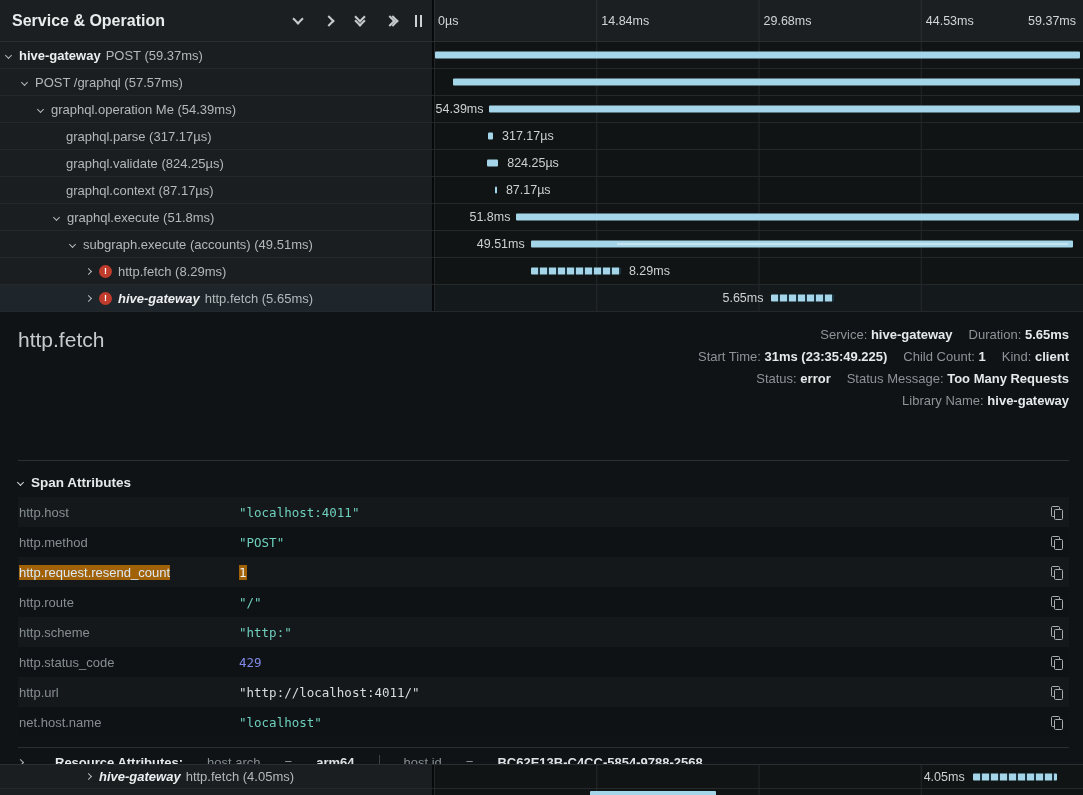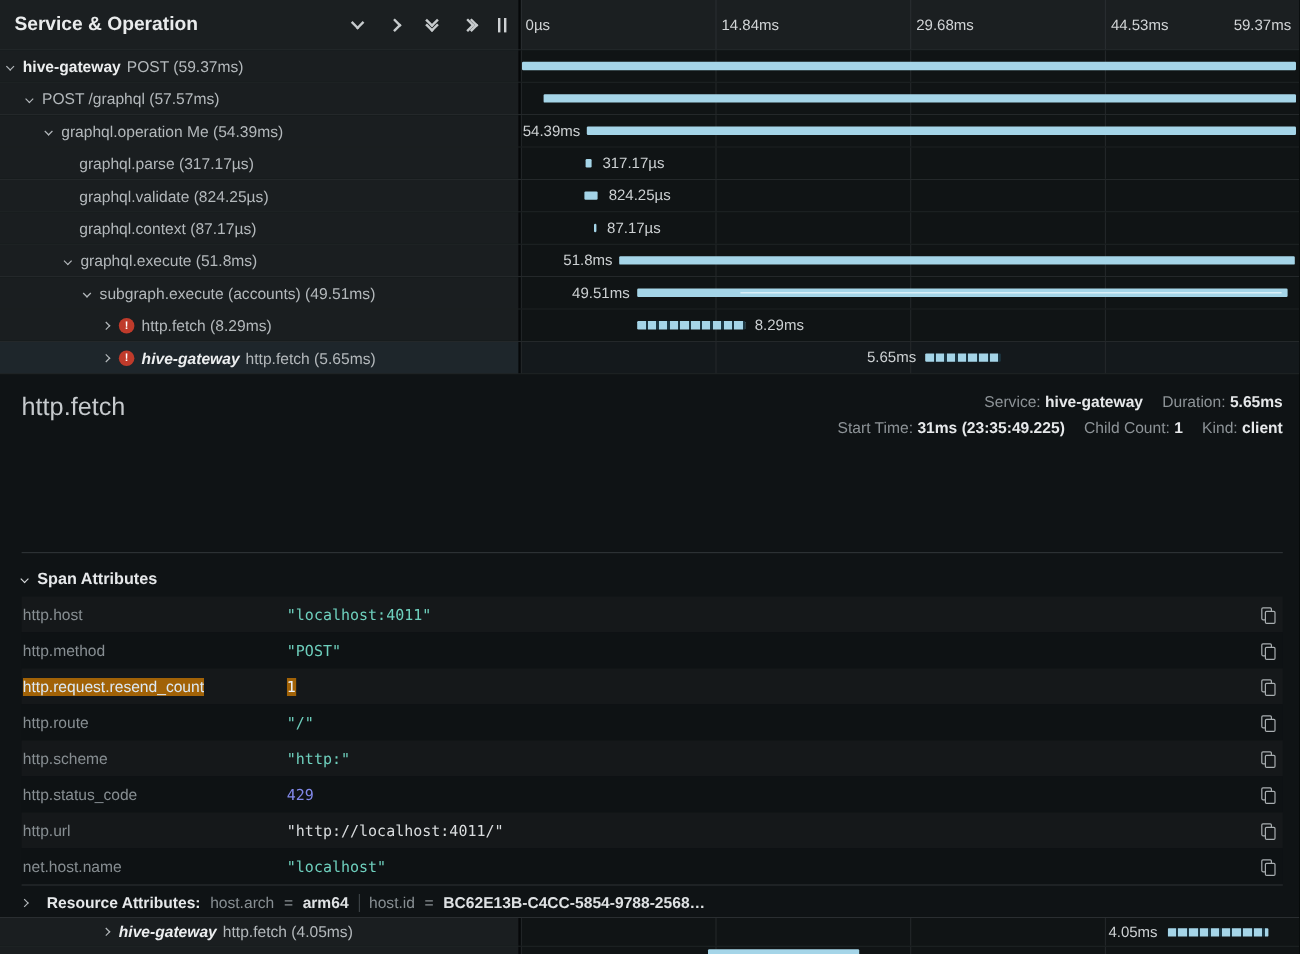--- a/index.html
+++ b/index.html
@@ -78,21 +78,21 @@
   .aval { font-family:"DejaVu Sans Mono", monospace; font-size:12.5px; white-space:nowrap; overflow:hidden; }
   .val-str  { color:#6ecfbd; }
   .val-num  { color:#8289ea; }
   .val-plain{ color:#d9dcde; }
   .hl { background:#a16207; color:#dce9f5; }
   .aval .hl { color:#eef4fa; }
   .copy-icon { position:relative; width:12px; height:13px; margin-left:auto; flex:none; cursor:pointer; }
   .copy-icon::before { content:""; position:absolute; left:0; top:0; width:7px; height:9px; border:1.2px solid #a9aeb1; border-radius:1.5px; }
   .copy-icon::after  { content:""; position:absolute; left:3px; top:3px; width:7px; height:9px; border:1.2px solid #a9aeb1; border-radius:1.5px; background:var(--rowbg); }
 
-  .rline { display:flex; align-items:center; gap:8px; height:30px; border-top:1px solid #2a2e31;
+  .rline { display:flex; align-items:center; gap:24px; height:30px; margin-top:10px; border-top:1px solid #2a2e31;
            font-size:13px; white-space:nowrap; overflow:hidden; cursor:pointer; }
   .rtitle { font-weight:bold; color:#e6e8ea; }
   .rkey { color:#878e92; }
   .req  { color:#878e92; }
   .rval { color:#dfe2e4; font-weight:bold; }
   .vsep { width:1px; height:15px; background:#3a4044; flex:none; }
 
   
   .bottomrow { height:25px; border-top:1px solid #2a2e31; }
   .sliver { height:6px; border-bottom:none; }
@@ -266,20 +266,27 @@
 
       <div class="meta">
         <div class="mline">
           <span><span class="mlabel">Service:</span> <span class="mval">hive-gateway</span></span>
           <span><span class="mlabel">Duration:</span> <span class="mval">5.65ms</span></span>
         </div>
         <div class="mline">
           <span><span class="mlabel">Start Time:</span> <span class="mval">31ms (23:35:49.225)</span></span>
           <span><span class="mlabel">Child Count:</span> <span class="mval">1</span></span>
           <span><span class="mlabel">Kind:</span> <span class="mval">client</span></span>
+        </div>
+        <div class="mline">
+          <span><span class="mlabel">Status:</span> <span class="mval">error</span></span>
+          <span><span class="mlabel">Status Message:</span> <span class="mval">Too Many Requests</span></span>
+        </div>
+        <div class="mline">
+          <span><span class="mlabel">Library Name:</span> <span class="mval">hive-gateway</span></span>
         </div>
       </div>
 
       <hr class="dhr" style="margin-top:108px">
 
       <div class="section-head">
         <i class="tchev down"></i>
         <span>Span Attributes</span>
       </div>
 

